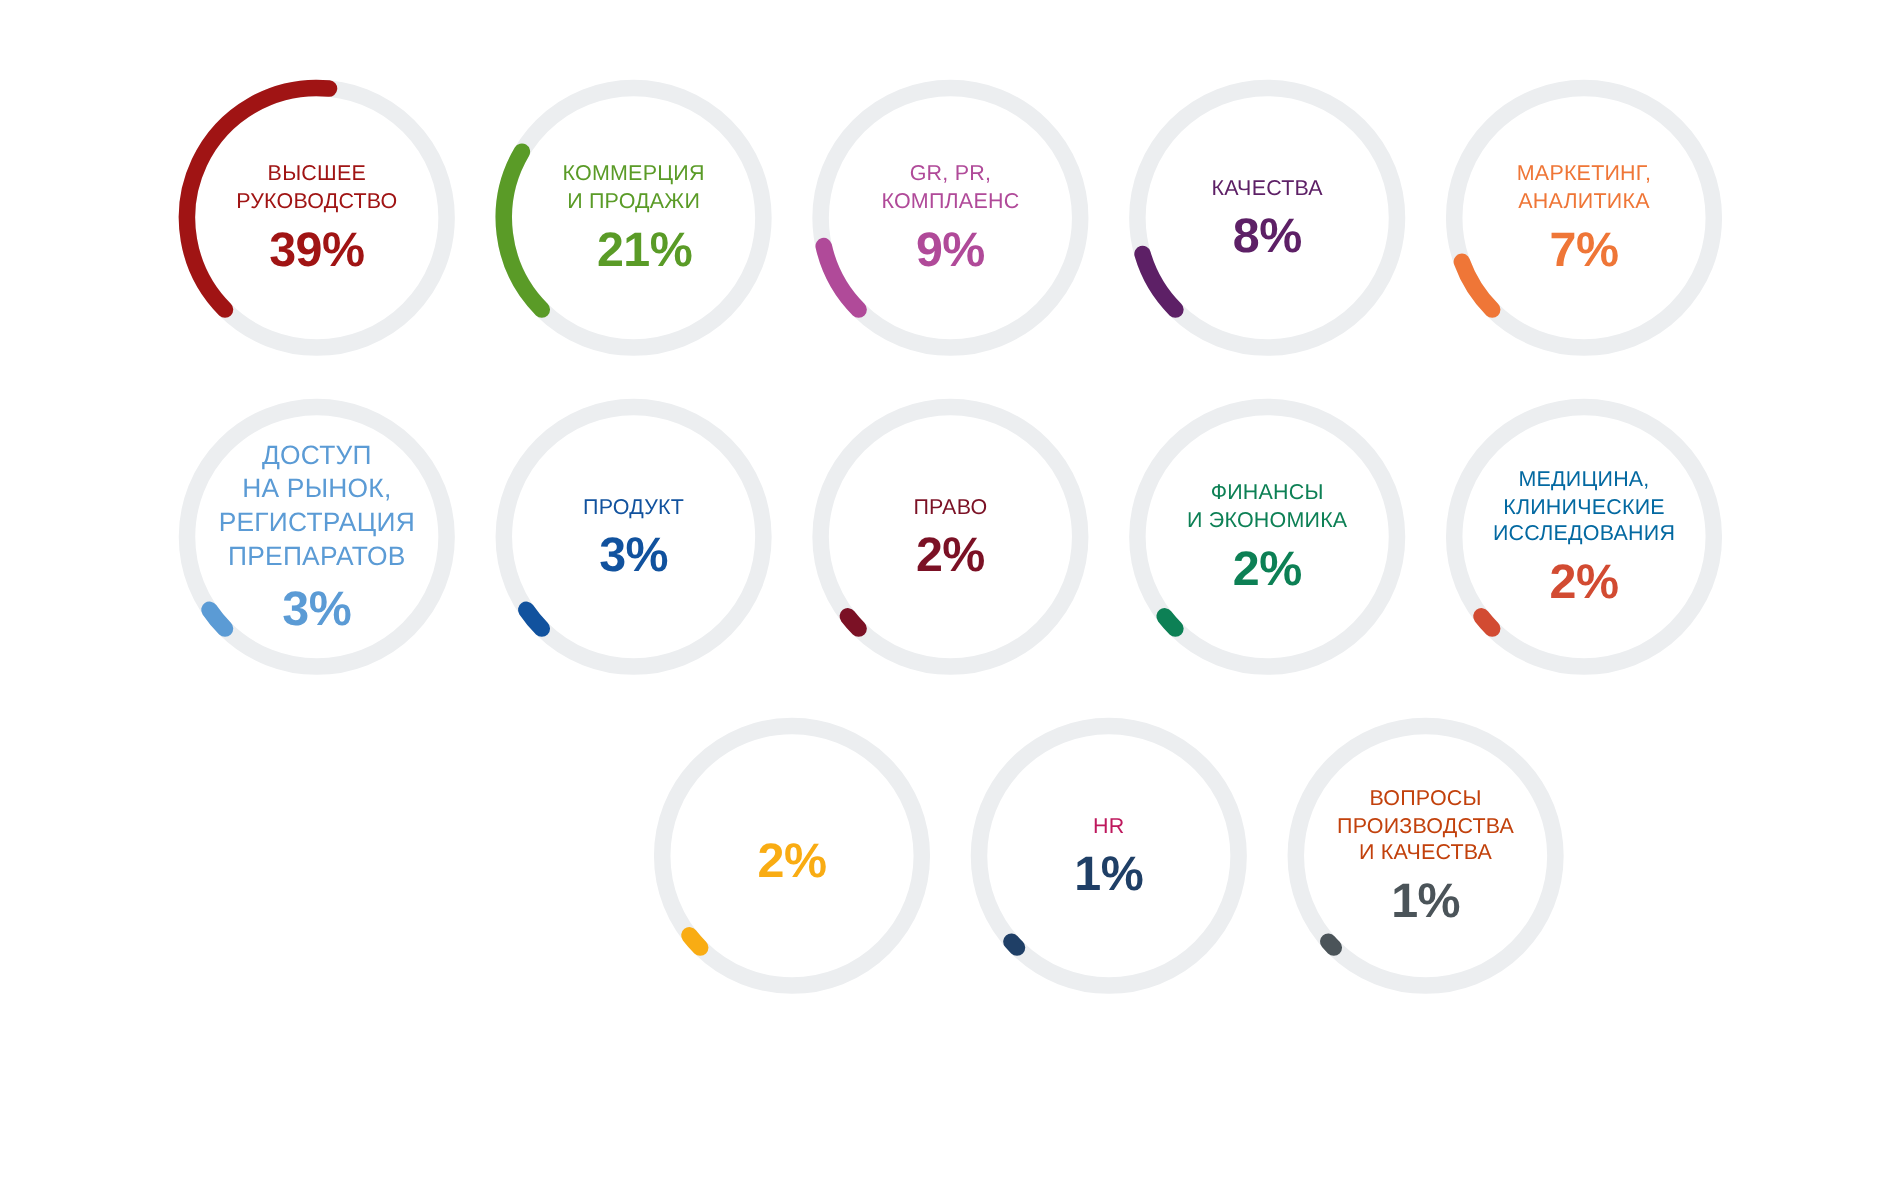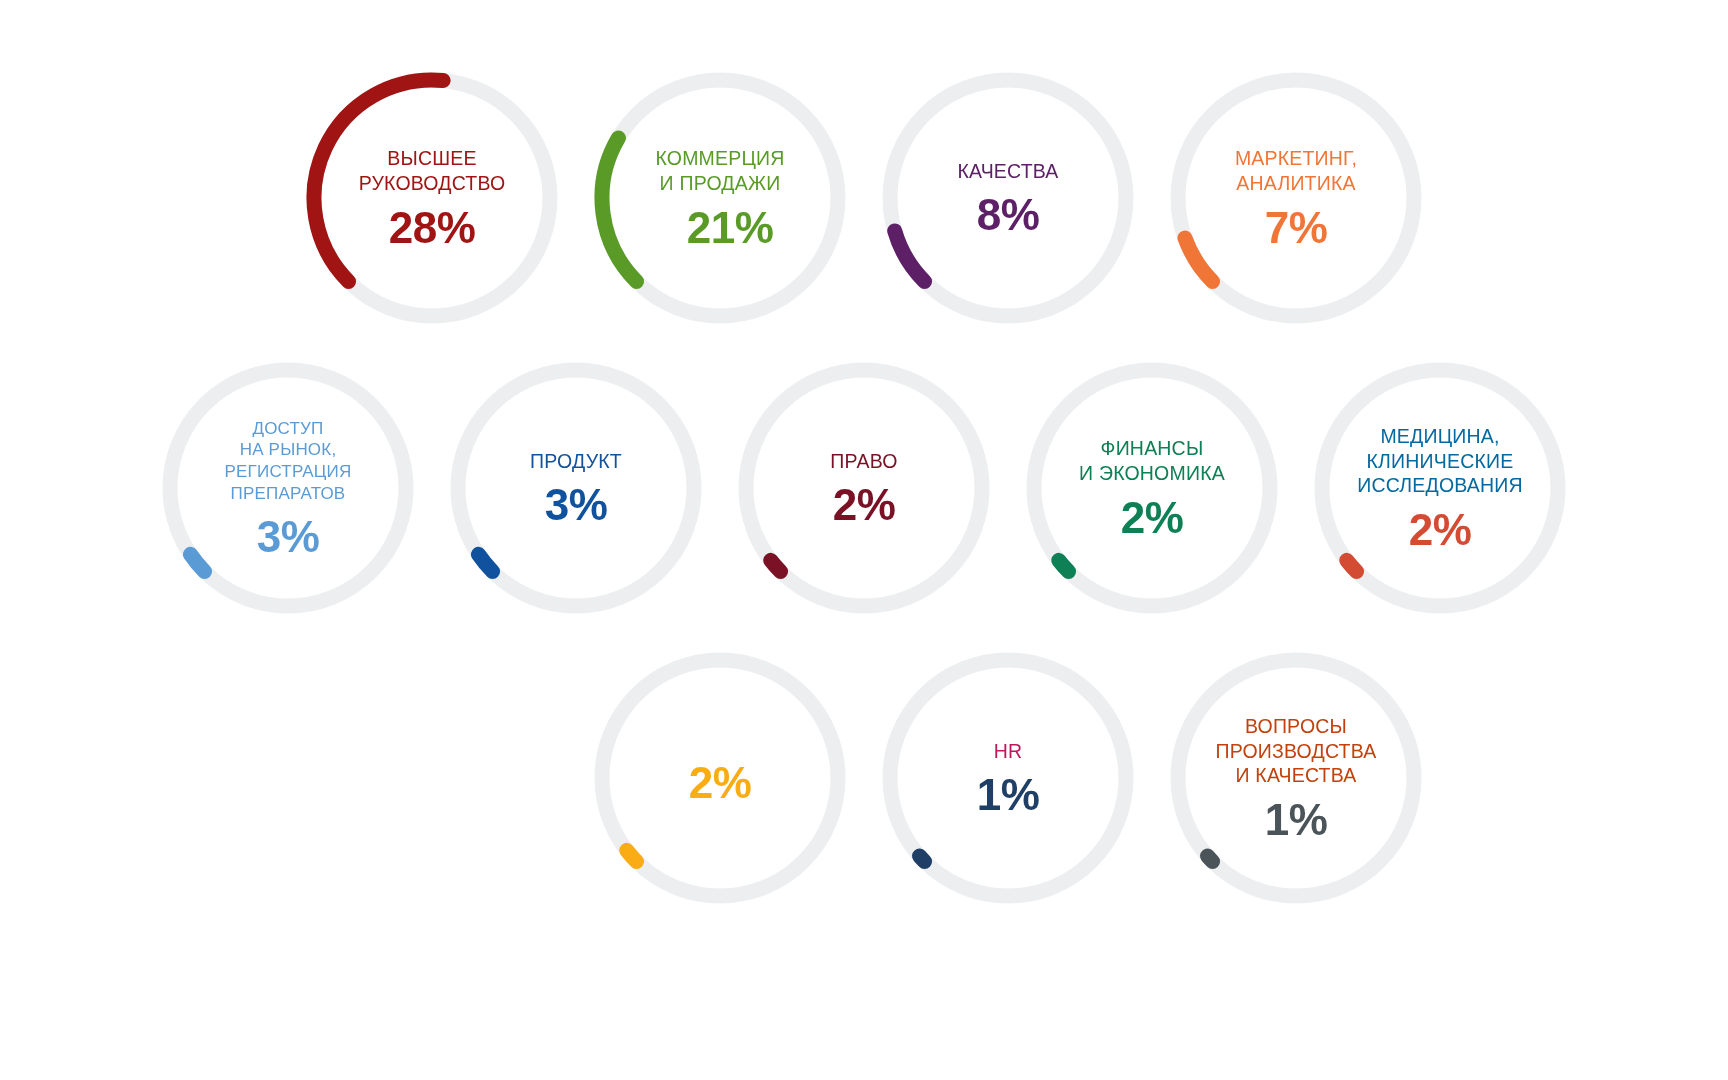--- a/index.html
+++ b/index.html
@@ -55,48 +55,59 @@
     font-weight: 400;
     white-space: pre-line;
   }
   .donut-value {
     margin-top: 10px;
     font-size: 44px;
     font-weight: 700;
     letter-spacing: -0.5px;
     line-height: 1;
   }
-  .donut-label.small { font-size: 17px; }
+  .donut-label.small { font-size: 24px; }
   .spacer-1 { width: 272px; margin: 0 8px; flex: 0 0 auto; }
 </style>
 </head>
 <body>
 
 <div id="infographic">
   <div class="row row-1">
       <div class="donut">
         <svg viewBox="0 0 272 272">
           <circle cx="136" cy="136" r="118" fill="none" stroke="#eceef0" stroke-width="15"></circle>
           <path d="M 52.56 219.44 A 118 118 0 0 1 147.10 18.52" fill="none" stroke="#a01414" stroke-width="15" stroke-linecap="round"></path>
         </svg>
         <div class="donut-center">
           <div class="donut-label" style="color: rgb(160, 20, 20);">ВЫСШЕЕ
 РУКОВОДСТВО</div>
-          <div class="donut-value" style="color: rgb(160, 20, 20);">28%</div>
+          <div class="donut-value" style="color: rgb(160, 20, 20);">39%</div>
         </div>
       </div>
       <div class="donut">
         <svg viewBox="0 0 272 272">
           <circle cx="136" cy="136" r="118" fill="none" stroke="#eceef0" stroke-width="15"></circle>
           <path d="M 52.56 219.44 A 118 118 0 0 1 34.43 75.93" fill="none" stroke="#5a9b27" stroke-width="15" stroke-linecap="round"></path>
         </svg>
         <div class="donut-center">
           <div class="donut-label" style="color: rgb(90, 155, 39);">КОММЕРЦИЯ
 И ПРОДАЖИ</div>
           <div class="donut-value" style="color: rgb(90, 155, 39); margin-left: 20px;">21%</div>
+        </div>
+      </div>
+      <div class="donut">
+        <svg viewBox="0 0 272 272">
+          <circle cx="136" cy="136" r="118" fill="none" stroke="#eceef0" stroke-width="15"></circle>
+          <path d="M 52.56 219.44 A 118 118 0 0 1 20.84 161.74" fill="none" stroke="#b04a99" stroke-width="15" stroke-linecap="round"></path>
+        </svg>
+        <div class="donut-center">
+          <div class="donut-label" style="color: rgb(176, 74, 153);">GR, PR,
+КОМПЛАЕНС</div>
+          <div class="donut-value" style="color: rgb(176, 74, 153);">9%</div>
         </div>
       </div>
       <div class="donut">
         <svg viewBox="0 0 272 272">
           <circle cx="136" cy="136" r="118" fill="none" stroke="#eceef0" stroke-width="15"></circle>
           <path d="M 52.56 219.44 A 118 118 0 0 1 22.69 168.92" fill="none" stroke="#5d2066" stroke-width="15" stroke-linecap="round"></path>
         </svg>
         <div class="donut-center">
           <div class="donut-label" style="color: rgb(93, 32, 102);">КАЧЕСТВА</div>
           <div class="donut-value" style="color: rgb(93, 32, 102);">8%</div>

